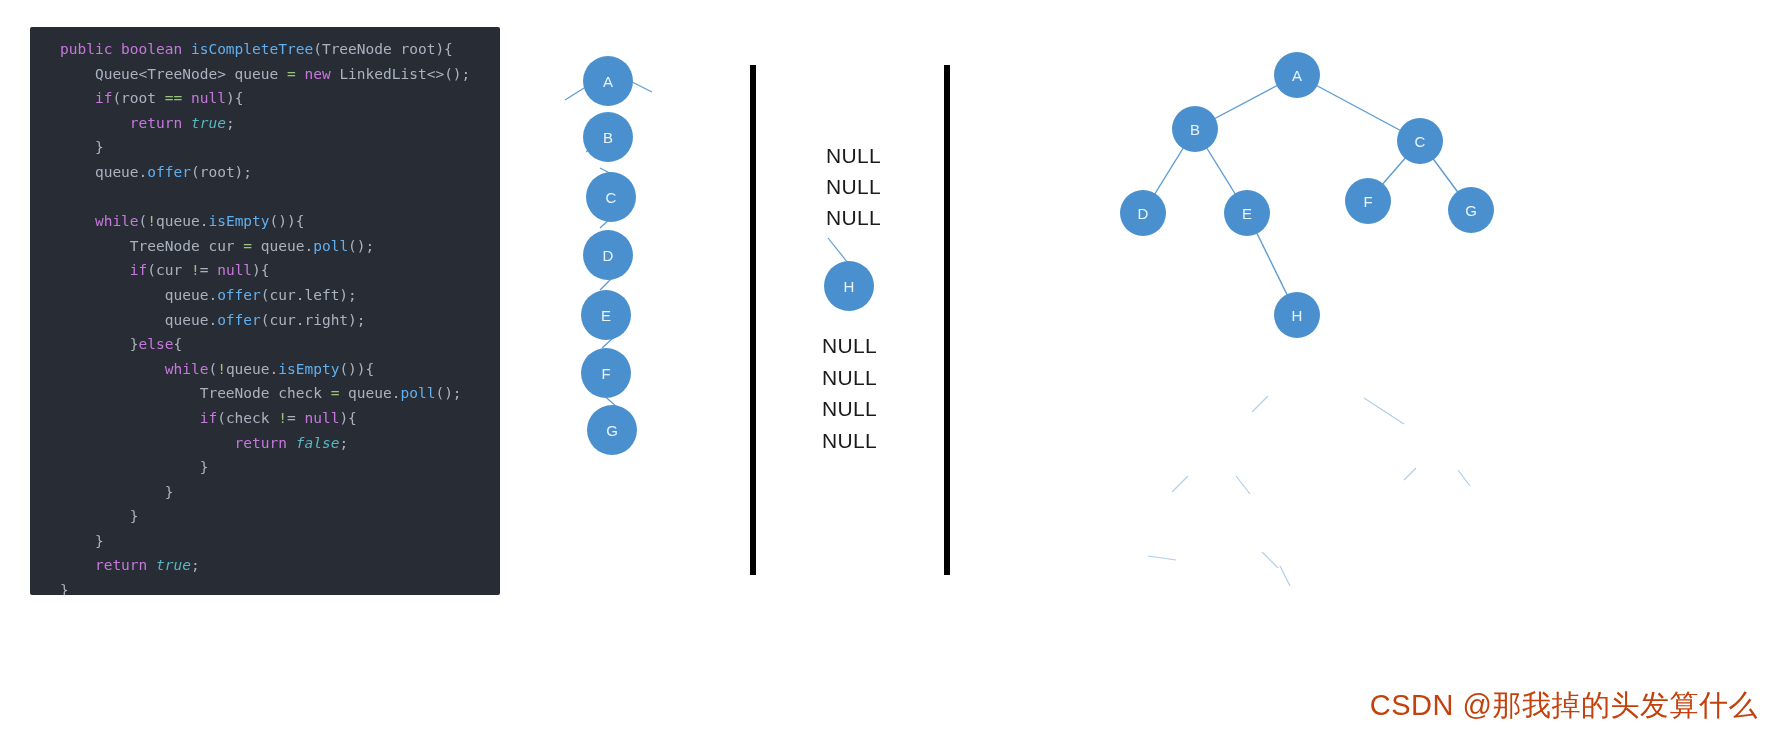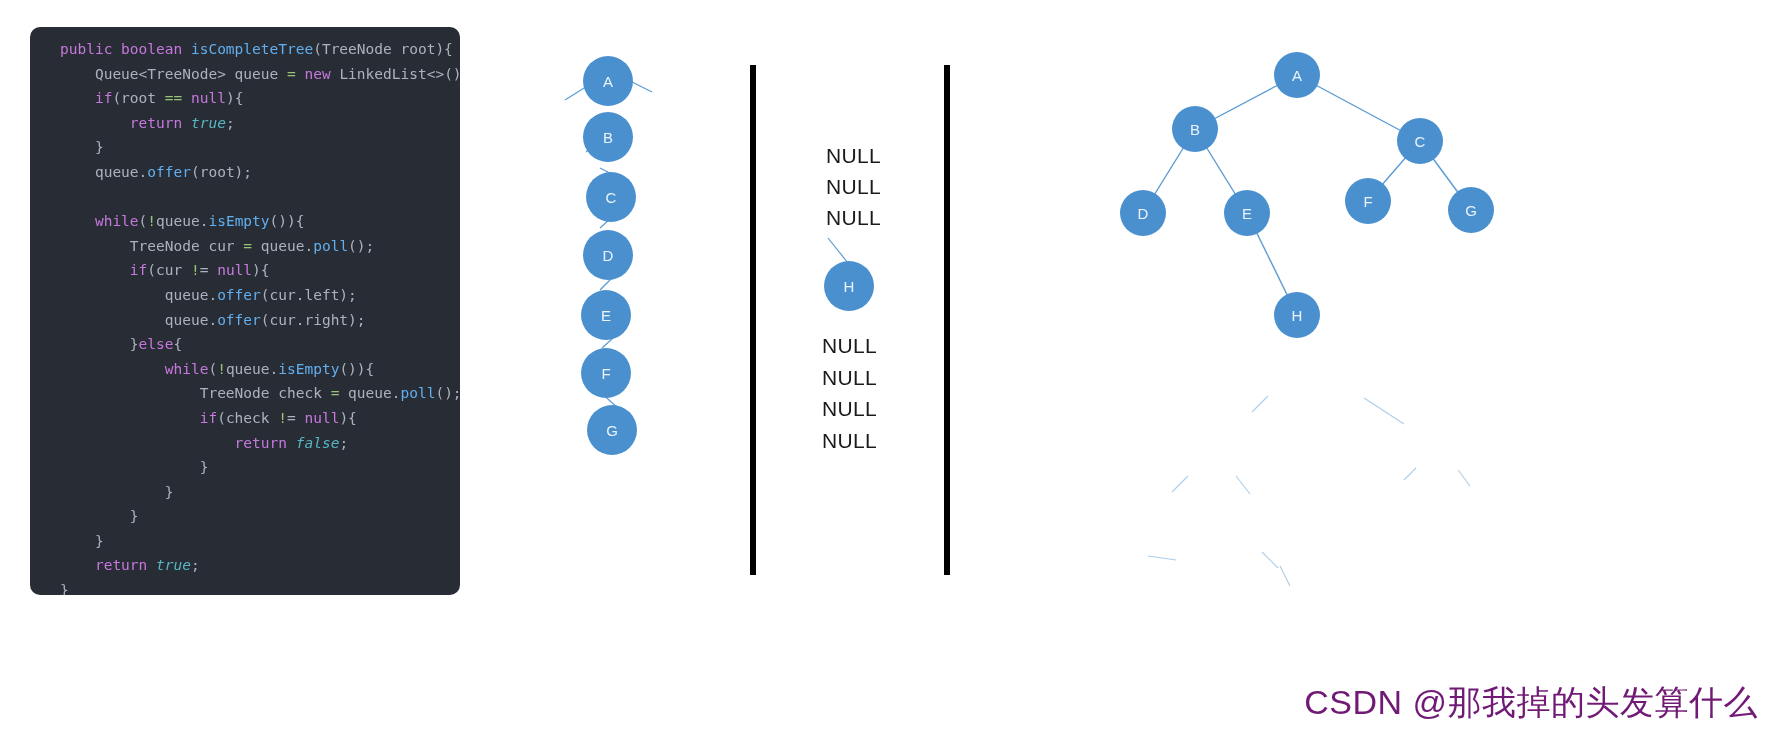--- a/index.html
+++ b/index.html
@@ -13,24 +13,24 @@
     position: relative;
     overflow: hidden;
     font-family: "Liberation Sans", sans-serif;
   }
 
   
   #code-panel {
     position: absolute;
     left: 30px;
     top: 27px;
-    width: 430px;
+    width: 470px;
     height: 568px;
     background: #282c34;
-    border-radius: 10px;
+    border-radius: 2px;
     padding: 10px 0 12px 0;
     box-sizing: border-box;
     overflow: hidden;
   }
   #code-lines {
     font-family: "DejaVu Sans Mono", "Liberation Mono", monospace;
     font-size: 14.5px;
     line-height: 24.6px;
     color: #abb2bf;
     white-space: pre;
@@ -92,22 +92,22 @@
     position: absolute;
     width: 6px;
     background: #000000;
   }
 
   
   #watermark {
     position: absolute;
     right: 26px;
     bottom: 6px;
-    font-size: 34px;
-    color: #701a75;
+    font-size: 29px;
+    color: #c2410c;
     font-family: "Liberation Sans", sans-serif;
     white-space: nowrap;
     letter-spacing: 0.5px;
     margin-left: 9px;
   }
 </style>
 </head>
 <body>
 
 <div id="code-panel">

